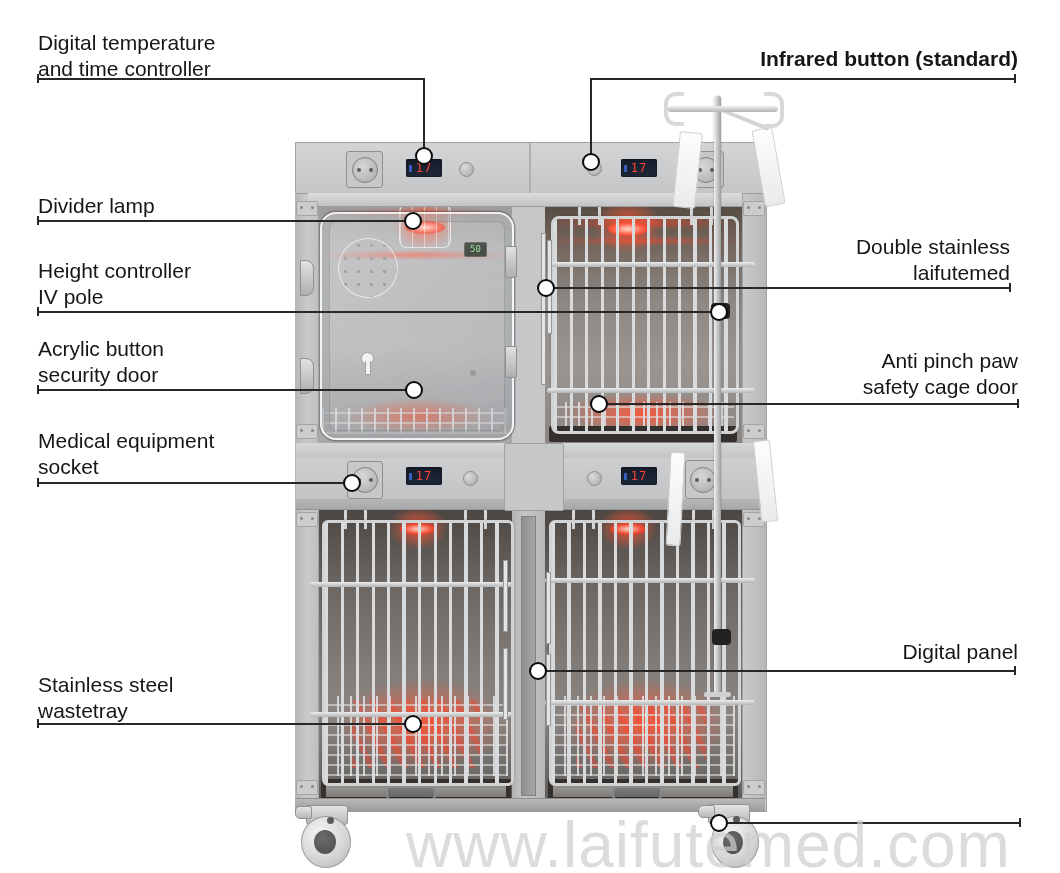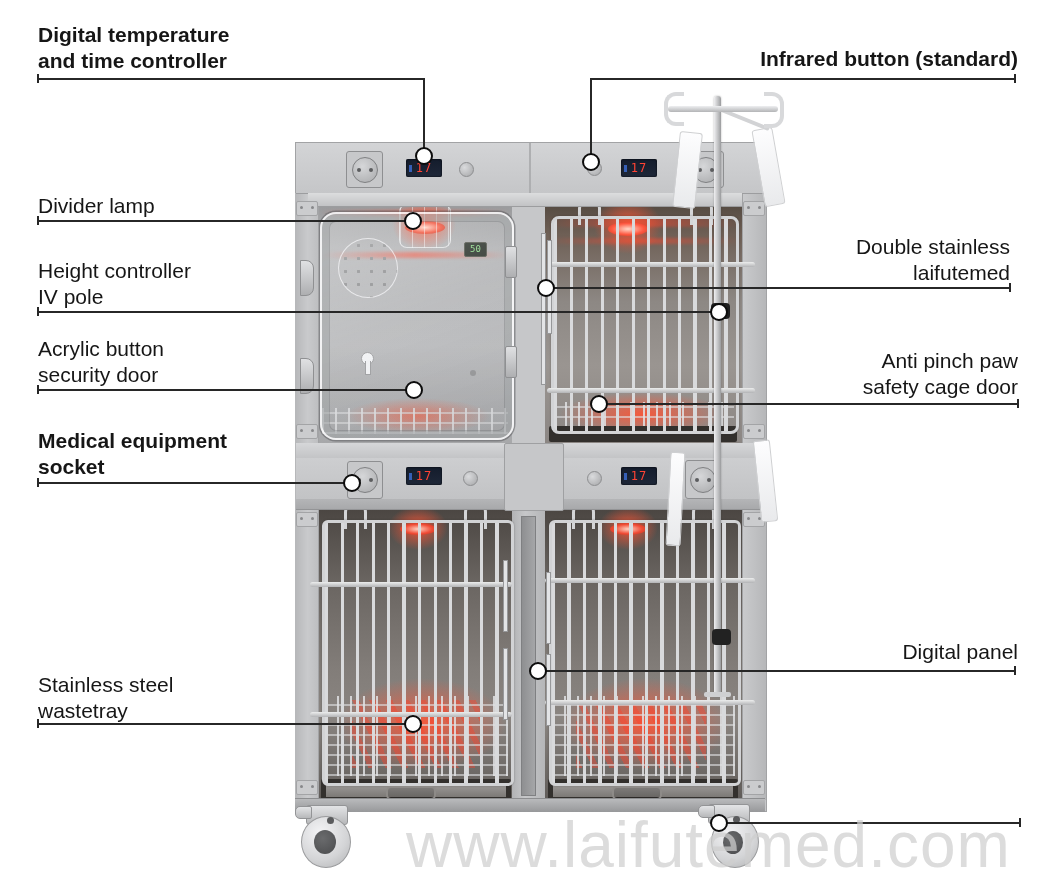--- a/index.html
+++ b/index.html
@@ -205,21 +205,21 @@
   <div class="abs" style="left:764px;top:92px;width:16px;height:28px;border:4px solid #d8d9db;border-left:none;border-radius:0 12px 12px 0;z-index:33;"></div>
   <div class="abs" style="left:719px;top:107px;width:54px;height:4px;background:#d2d3d5;transform:rotate(22deg);transform-origin:left center;border-radius:2px;z-index:32;"></div>
   <div class="paddle" style="left:676px;top:132px;width:21px;height:74px;transform:rotate(6deg);"></div>
   <div class="paddle" style="left:758px;top:128px;width:19px;height:76px;transform:rotate(-10deg);"></div>
   <div class="paddle" style="left:668px;top:452px;width:13px;height:92px;transform:rotate(3deg);"></div>
   <div class="paddle" style="left:757px;top:440px;width:15px;height:80px;transform:rotate(-6deg);"></div>
   <div class="abs" style="left:711px;top:303px;width:19px;height:16px;background:#1f1f1f;border-radius:4px;z-index:33;"></div>
   <div class="abs" style="left:712px;top:629px;width:19px;height:16px;background:#222222;border-radius:4px;z-index:33;"></div>
   <div class="abs" style="left:704px;top:692px;width:27px;height:5px;background:#cfd0d2;border-radius:2px;z-index:33;"></div>
 
-  <div class="callout" style="left:38px;top:22px;font-weight:bold;">Digital temperature
+  <div class="callout" style="left:38px;top:30px;">Digital temperature
 and time controller</div>
   <div class="tick" style="left:37px;top:74px;"></div>
   <div class="hline" style="left:38px;top:78px;width:386px;"></div>
   <div class="vline" style="left:423px;top:78px;height:72px;"></div>
   <div class="marker" style="left:424px;top:156px;"></div>
 
   <div class="callout right" style="right:42px;top:46px;font-weight:bold;">Infrared button (standard)</div>
   <div class="hline" style="left:590px;top:78px;width:425px;"></div>
   <div class="tick" style="left:1014px;top:74px;"></div>
   <div class="vline" style="left:590px;top:78px;height:78px;"></div>
@@ -235,21 +235,21 @@
   <div class="tick" style="left:37px;top:307px;"></div>
   <div class="hline" style="left:38px;top:311px;width:681px;"></div>
   <div class="marker" style="left:719px;top:312px;"></div>
 
   <div class="callout" style="left:38px;top:336px;">Acrylic button
 security door</div>
   <div class="tick" style="left:37px;top:385px;"></div>
   <div class="hline" style="left:38px;top:389px;width:376px;"></div>
   <div class="marker" style="left:414px;top:390px;"></div>
 
-  <div class="callout" style="left:38px;top:428px;font-weight:bold;">Medical equipment
+  <div class="callout" style="left:38px;top:428px;">Medical equipment
 socket</div>
   <div class="tick" style="left:37px;top:478px;"></div>
   <div class="hline" style="left:38px;top:482px;width:314px;"></div>
   <div class="marker" style="left:352px;top:483px;"></div>
 
   <div class="callout right" style="right:50px;top:234px;">Double stainless
 laifutemed</div>
   <div class="hline" style="left:546px;top:287px;width:464px;"></div>
   <div class="tick" style="left:1009px;top:283px;"></div>
   <div class="marker" style="left:546px;top:288px;"></div>

